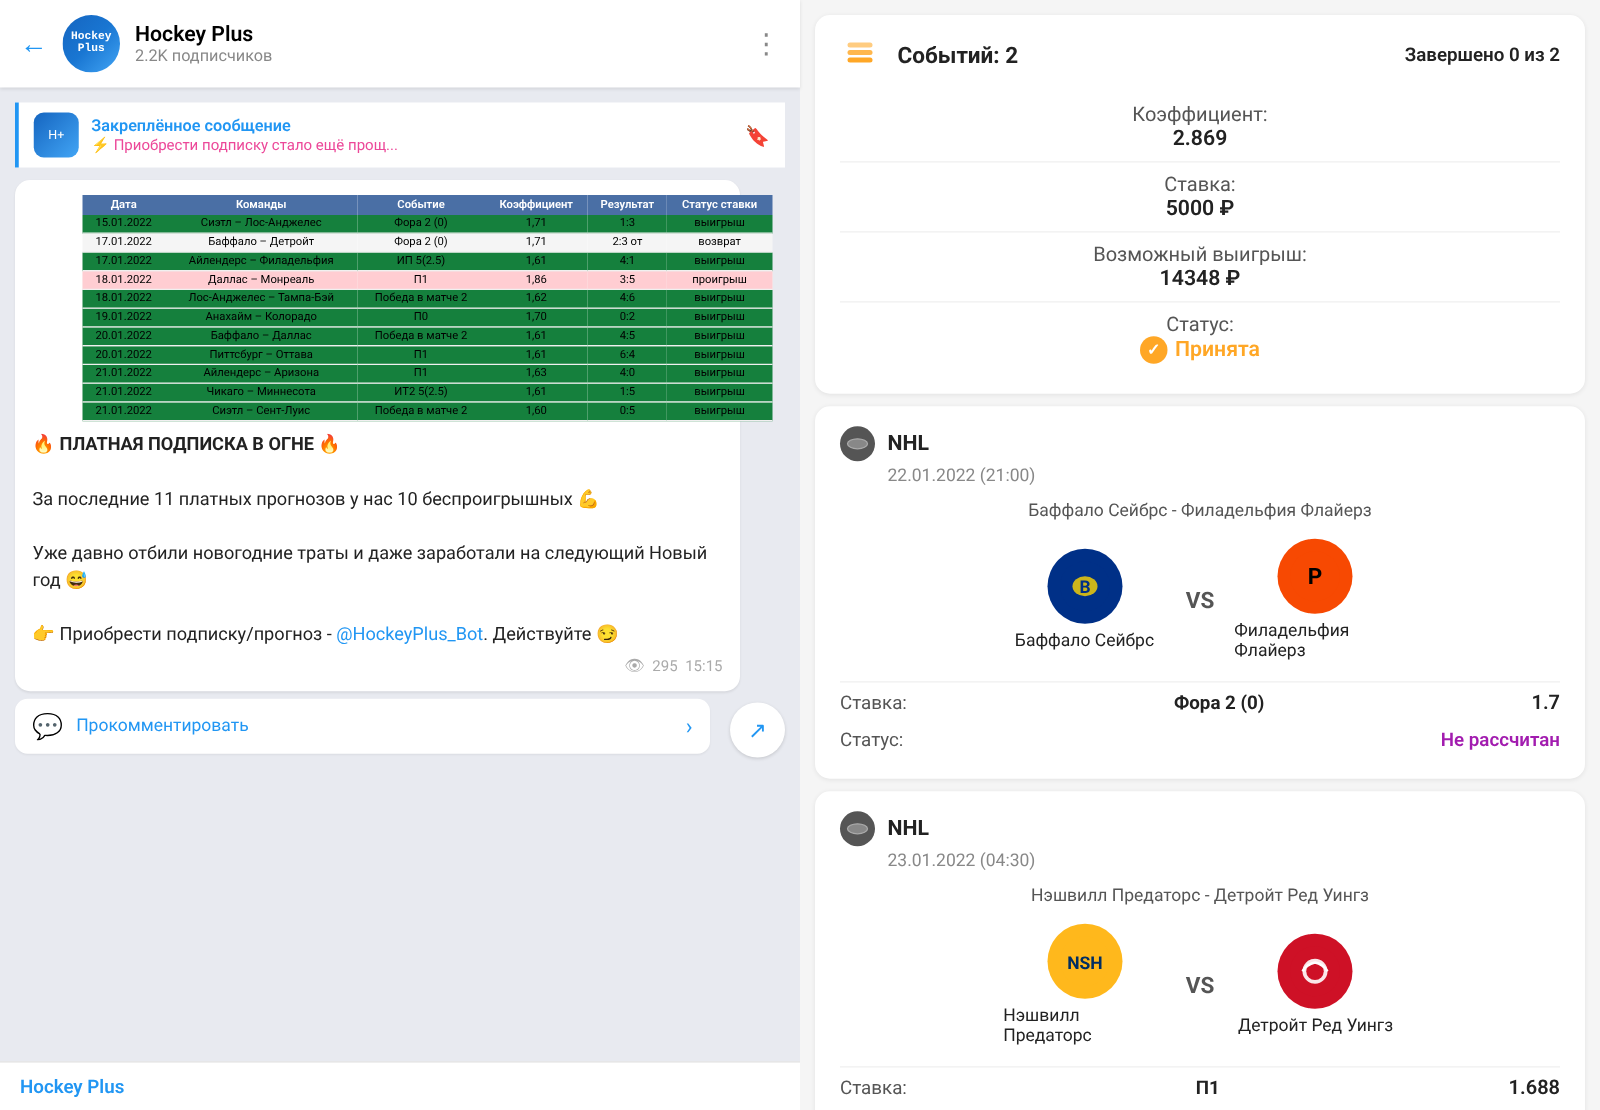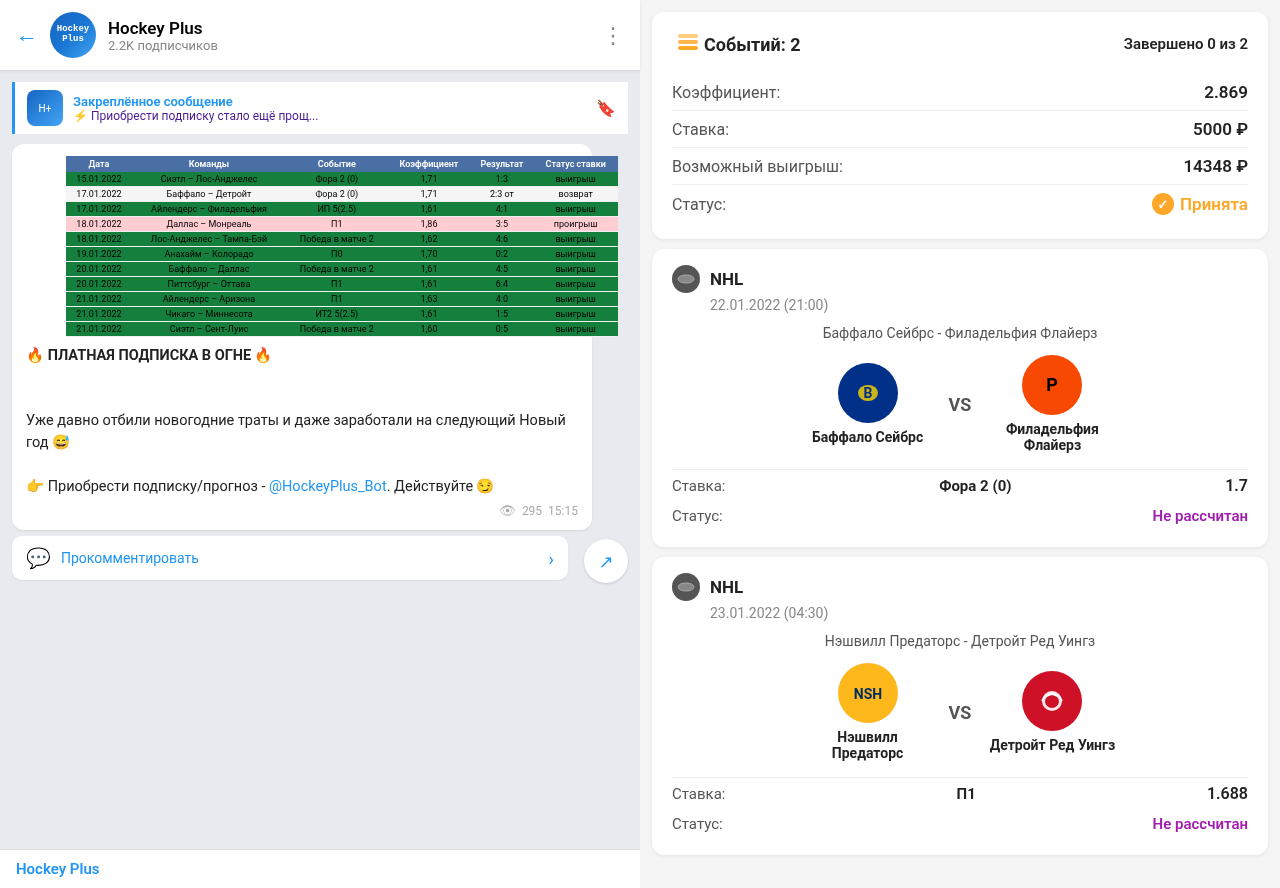--- a/index.html
+++ b/index.html
@@ -126,21 +126,21 @@
     }
 
     .pinned-title {
       font-size: 13px;
       font-weight: 600;
       color: #2196F3;
     }
 
     .pinned-subtitle {
       font-size: 12px;
-      color: #4c1d95;
+      color: #ec4899;
     }
 
     .pinned-bookmark {
       color: #aaa;
       font-size: 16px;
     }
 
     
     .message-bubble {
       background: #ffffff;
@@ -283,21 +283,21 @@
     .summary-header {
       display: flex;
       align-items: center;
       justify-content: space-between;
       margin-bottom: 14px;
     }
 
     .events-left {
       display: flex;
       align-items: center;
-      gap: 0;
+      gap: 14px;
     }
 
     .layers-icon {
       width: 32px;
       height: 32px;
       display: flex;
       align-items: center;
       justify-content: center;
     }
 
@@ -312,20 +312,21 @@
       font-weight: 600;
       color: #222;
     }
 
     .summary-row {
       display: flex;
       justify-content: space-between;
       align-items: center;
       padding: 8px 0;
       border-bottom: 1px solid #f0f0f0;
+      flex-direction: column;
     }
 
     .summary-row:last-child { border-bottom: none; }
 
     .summary-label {
       font-size: 16px;
       color: #555;
     }
 
     .summary-value {
@@ -422,22 +423,22 @@
       border-radius: 50%;
       overflow: hidden;
       display: flex;
       align-items: center;
       justify-content: center;
       font-size: 28px;
     }
 
     .team-name {
       font-size: 14px;
-      font-weight: 700;
-      text-align: center;
+      font-weight: 400;
+      text-align: left;
       color: #222;
     }
 
     .vs-text {
       font-size: 18px;
       font-weight: 700;
       color: #555;
     }
 
     .match-bet-row {
@@ -664,20 +665,21 @@
       <td>1,60</td>
       <td>0:5</td>
       <td>выигрыш</td>
     </tr>
           </tbody>
       </table>
 
       <div class="message-text">
         <p><strong>🔥 ПЛАТНАЯ ПОДПИСКА В ОГНЕ 🔥</strong></p>
         <br>
+        <p>За последние 11 платных прогнозов у нас 10 беспроигрышных 💪</p>
         <br>
         <p>Уже давно отбили новогодние траты и даже заработали на следующий Новый год 😅</p>
         <br>
         <p>
           👉 Приобрести подписку/прогноз - <a class="message-link">@HockeyPlus_Bot</a>. Действуйте 😏
         </p>
       </div>
 
       <div class="message-meta">
         <span class="eye-icon">👁</span>

